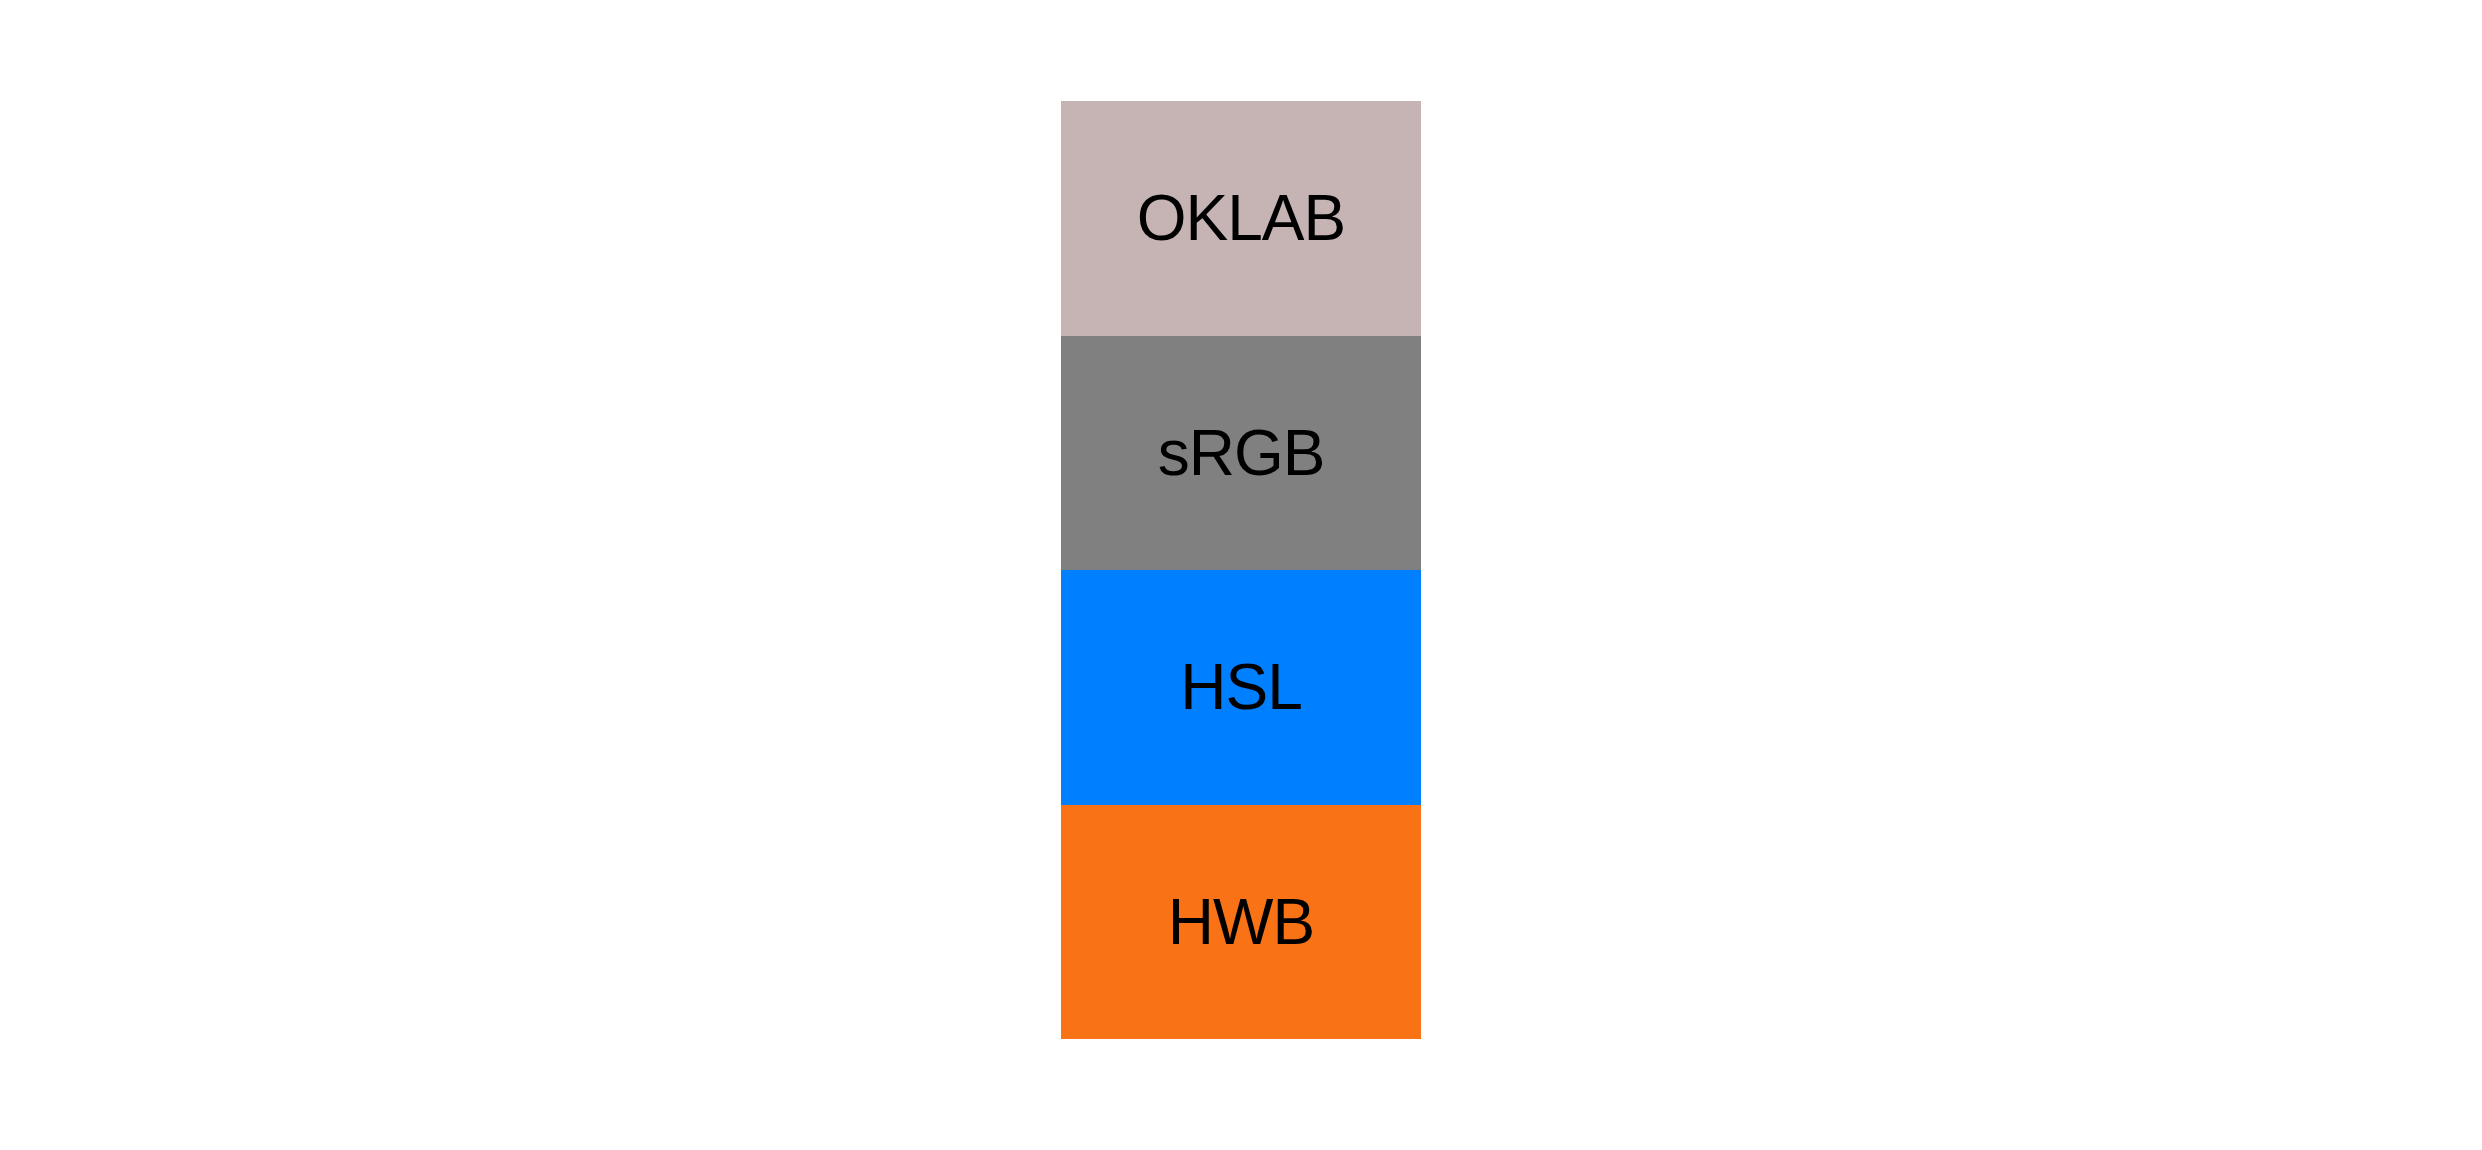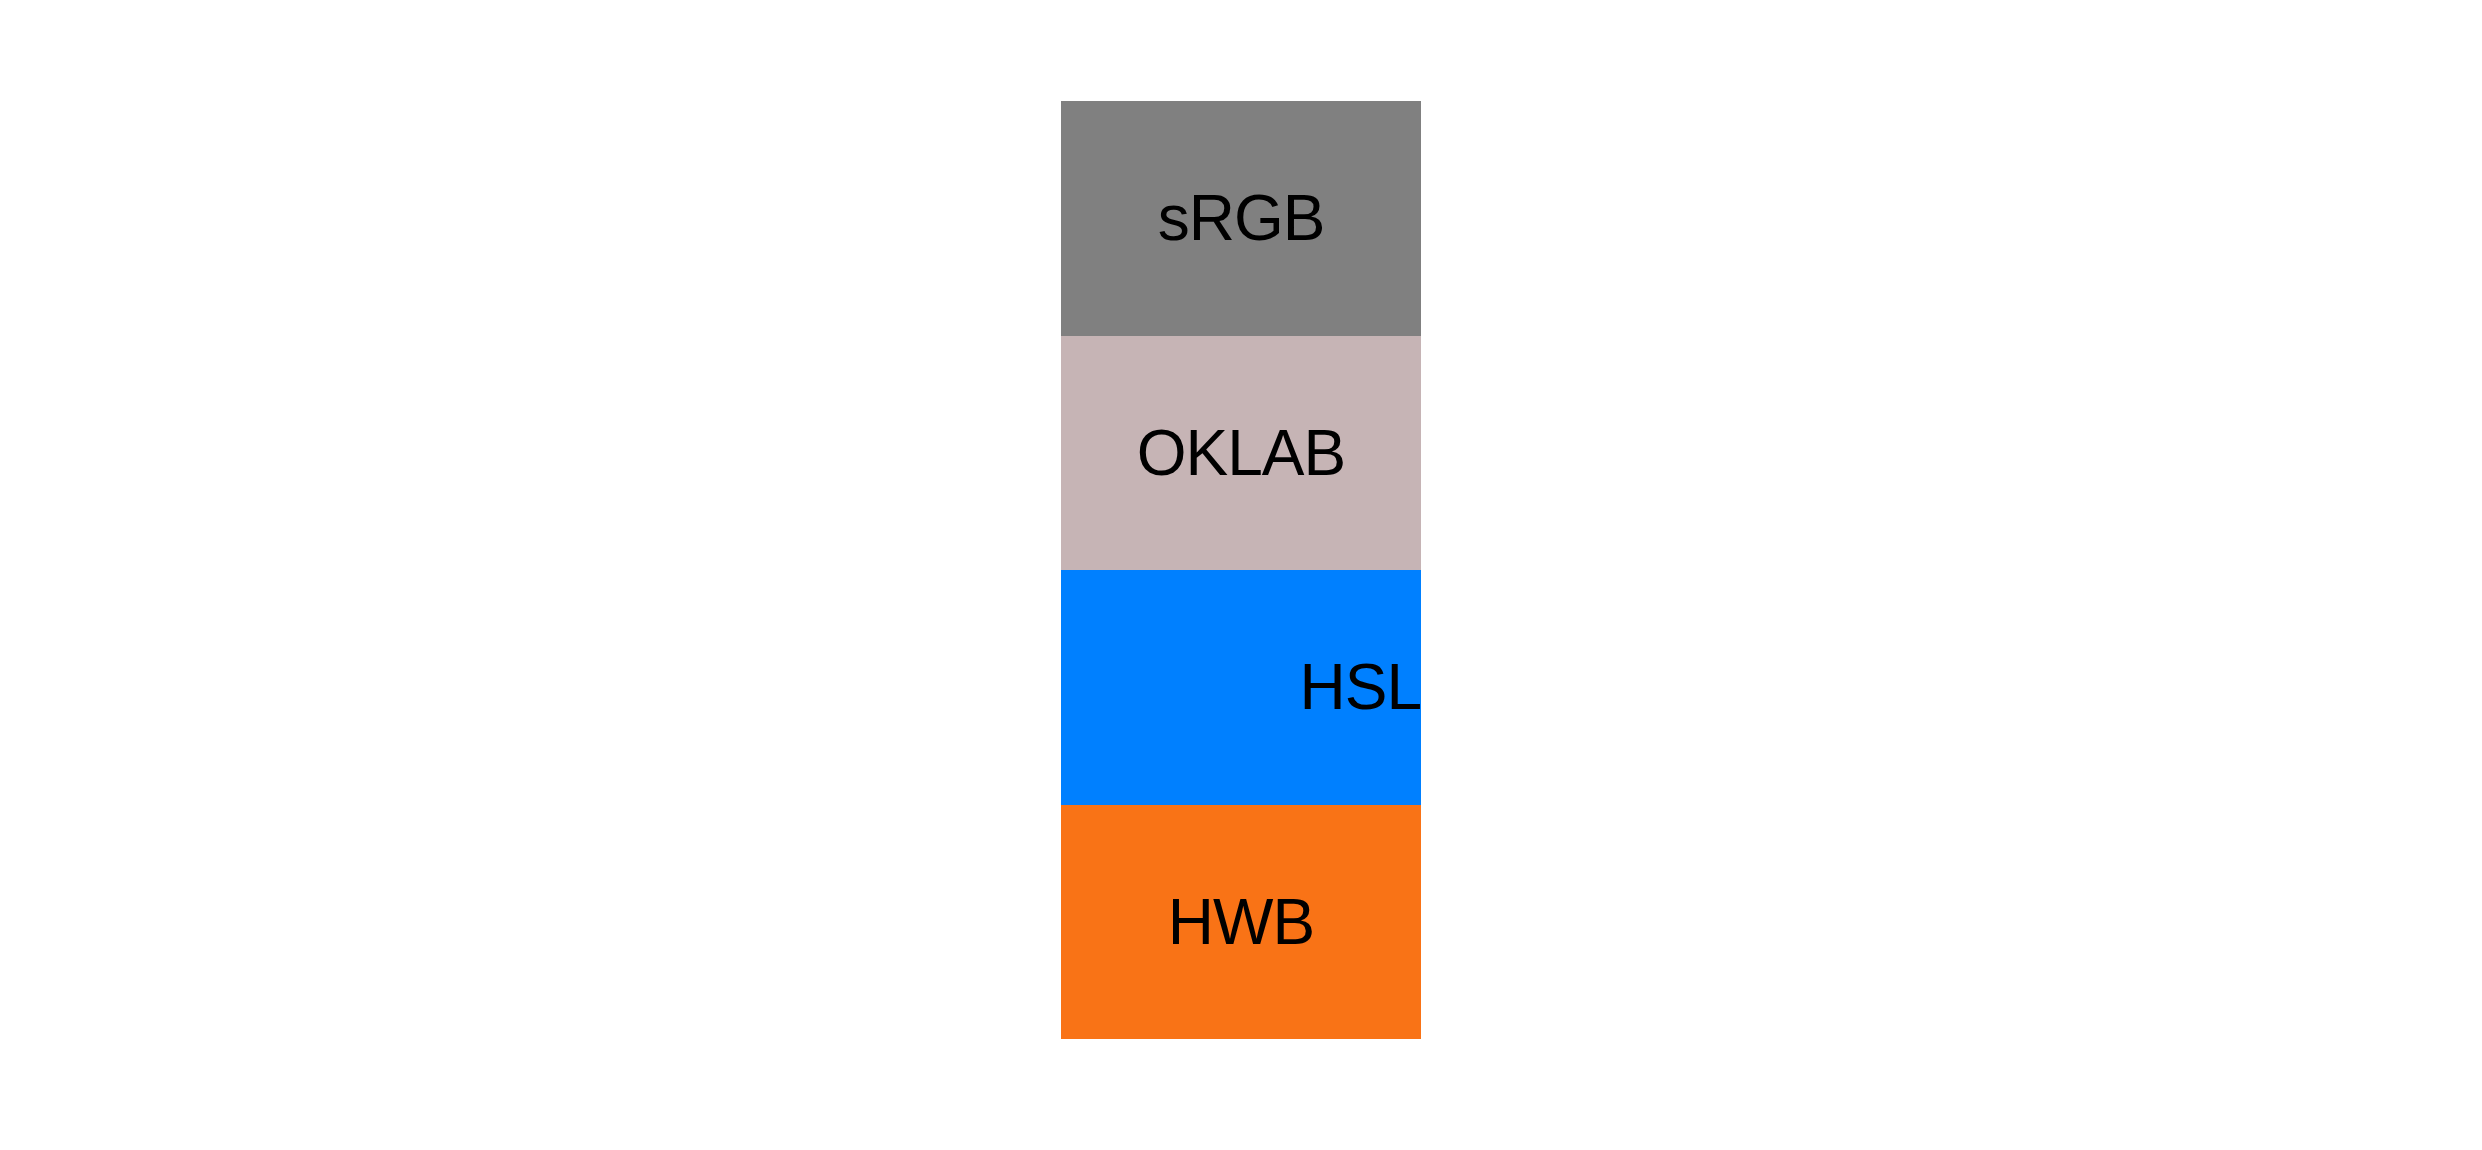--- a/index.html
+++ b/index.html
@@ -36,29 +36,29 @@
     letter-spacing: -1px;
     white-space: nowrap;
     user-select: none;
   }
 </style>
 </head>
 <body style="background: rgb(255, 255, 255);">
 
 <div class="swatch-stack">
 
+  <div class="swatch" style="background: rgb(198, 180, 181);">
+    <span class="swatch-label" style="color: rgb(0, 0, 0);">OKLAB</span>
+  </div>
+
   <div class="swatch" style="background: rgb(128, 128, 128);">
     <span class="swatch-label" style="color: rgb(0, 0, 0);">sRGB</span>
   </div>
 
-  <div class="swatch" style="background: rgb(198, 180, 181);">
-    <span class="swatch-label" style="color: rgb(0, 0, 0);">OKLAB</span>
-  </div>
-
-  <div class="swatch" style="background: rgb(0, 128, 255); justify-content: flex-end;">
+  <div class="swatch" style="background: rgb(0, 128, 255);">
     <span class="swatch-label" style="color: rgb(0, 0, 0);">HSL</span>
   </div>
 
   <div class="swatch" style="background: #f97316;">
     <span class="swatch-label" style="color: rgb(0, 0, 0);">HWB</span>
   </div>
 
 </div>
 
 </body></html>

